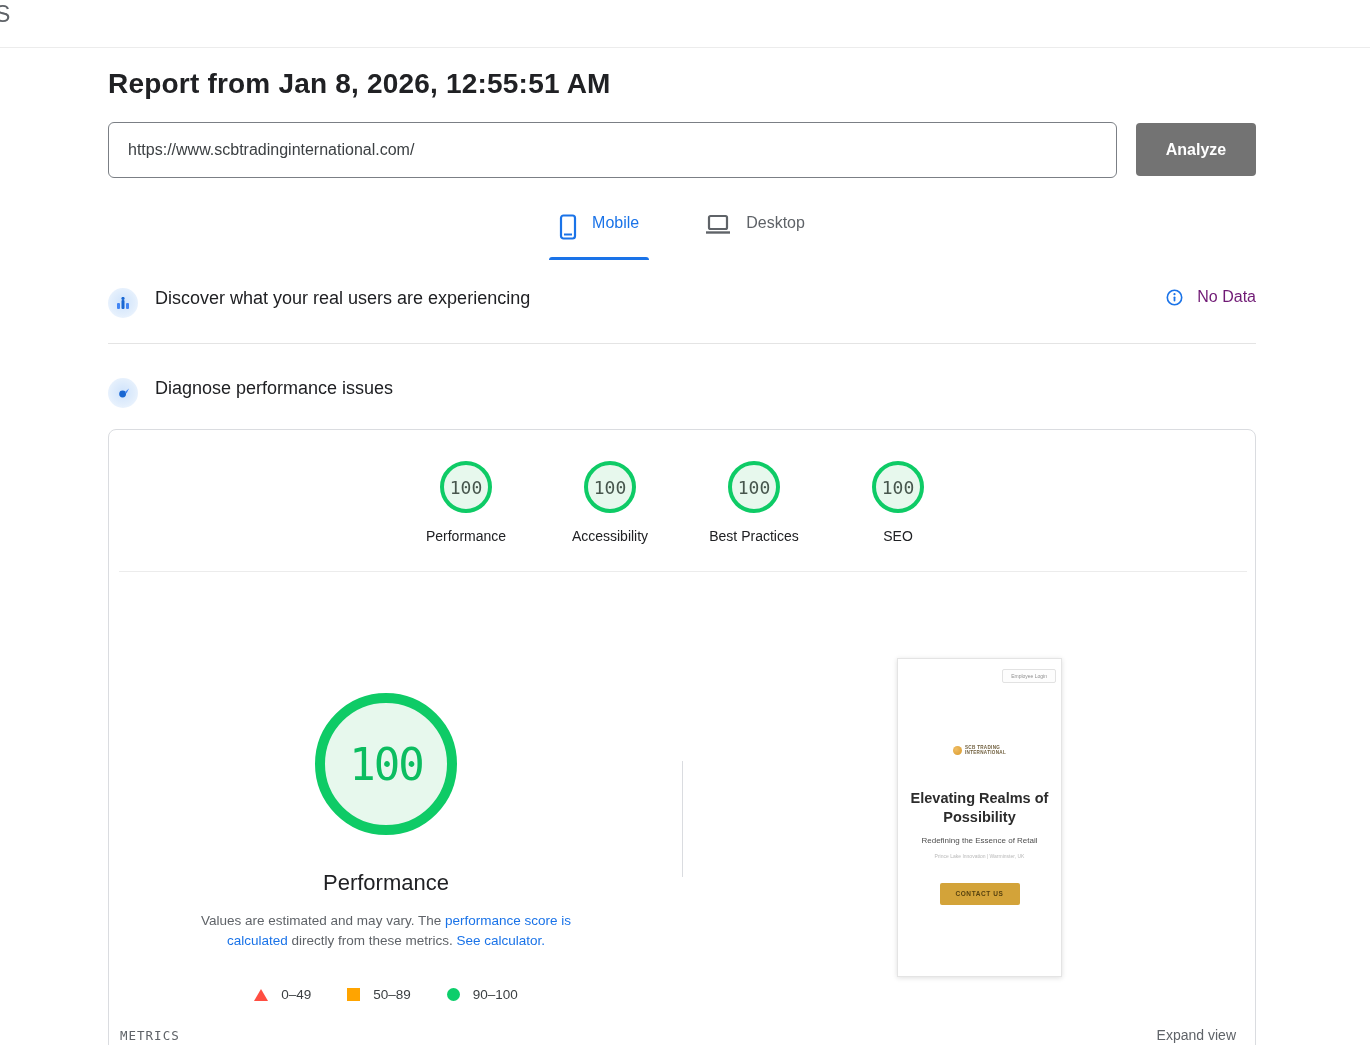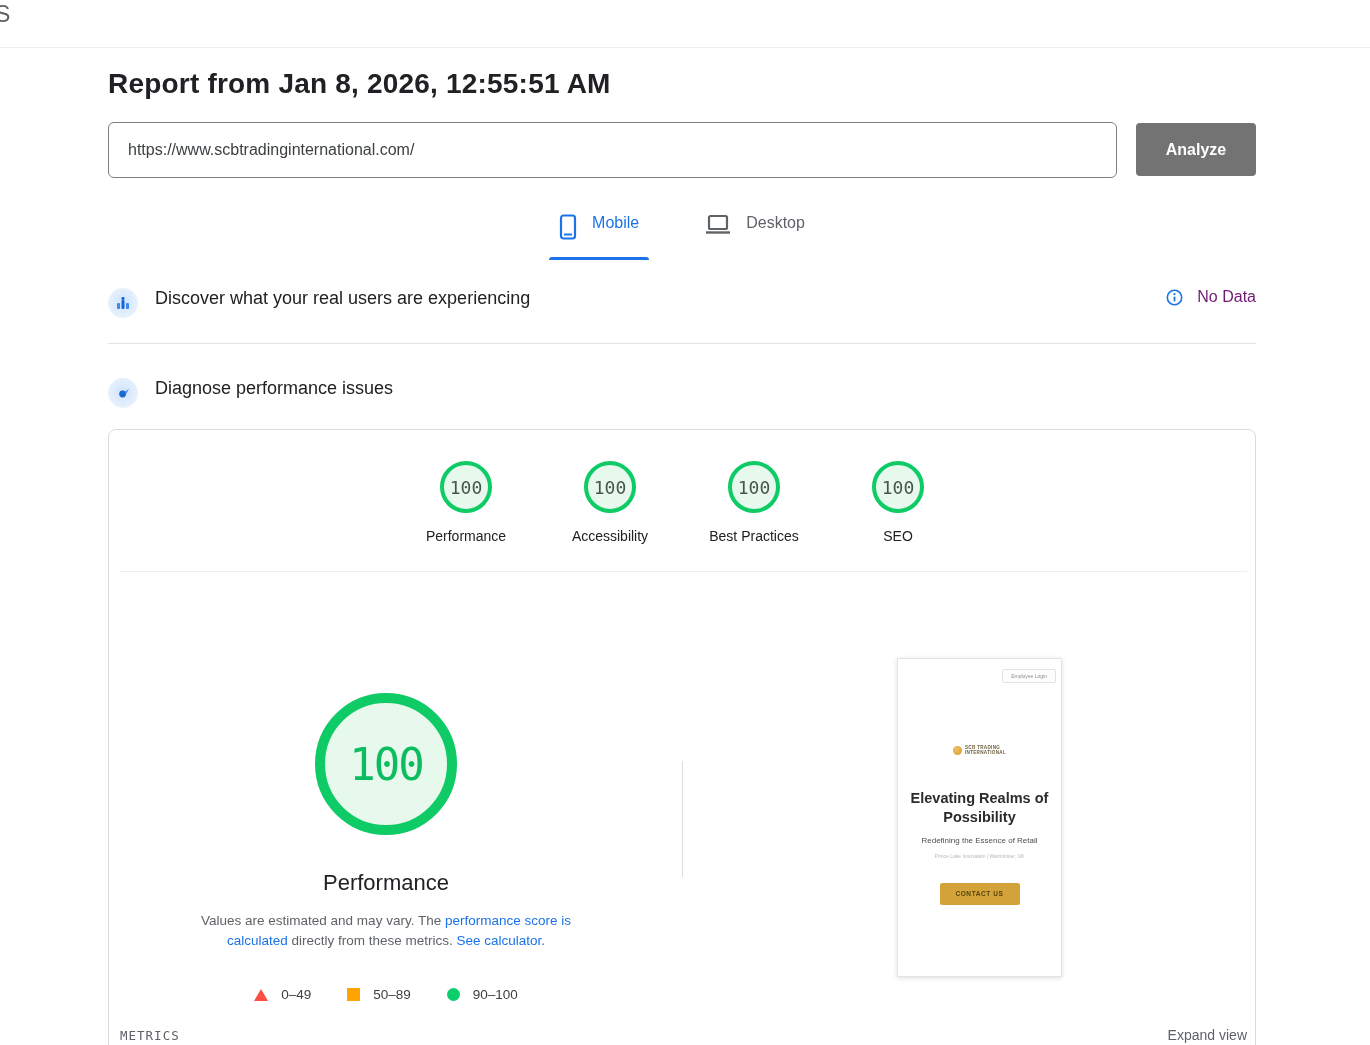--- a/index.html
+++ b/index.html
@@ -81,21 +81,21 @@
   .brand-row { position:absolute; top:86px; left:0; width:100%; display:flex; justify-content:center; align-items:center; gap:3px; }
   .brand-mark { width:9px; height:9px; border-radius:50%; background:radial-gradient(circle at 35% 35%, #f0bd64, #d99a2b); }
   .brand-text { font-size:4.6px; line-height:5.4px; color:#6f5e3c; letter-spacing:.3px; font-weight:bold; }
   .thumb-heading { position:absolute; top:130px; left:12px; right:12px; text-align:center; font-size:14.5px; line-height:19px; font-weight:bold; color:#2c2c2c; }
   .thumb-sub { position:absolute; top:177px; left:0; width:100%; text-align:center; font-size:8px; color:#4e4e4e; }
   .thumb-tagline { position:absolute; top:194px; left:0; width:100%; text-align:center; font-size:5px; color:#b8b8b8; }
   .thumb-cta { position:absolute; top:224px; left:50%; transform:translateX(-50%); width:80px; height:22px; background:#d3a339; border-radius:2px;
     color:#57420f; font-size:6.5px; font-weight:bold; letter-spacing:.6px; text-align:center; line-height:22px; }
 
   .metrics-label { position:absolute; left:11px; top:598px; font-family:"DejaVu Sans Mono", monospace; font-size:12.5px; letter-spacing:1px; color:#5f6368; }
-  .expand-view { position:absolute; right:8px; top:597px; font-size:14px; color:#5f6368; cursor:pointer; }
+  .expand-view { position:absolute; right:19px; top:597px; font-size:14px; color:#5f6368; cursor:pointer; }
 
   svg { display:block; }
 </style>
 </head>
 <body>
 
 <div class="page">
 
   <div class="topbar">
     <span class="logo-partial">S</span>

